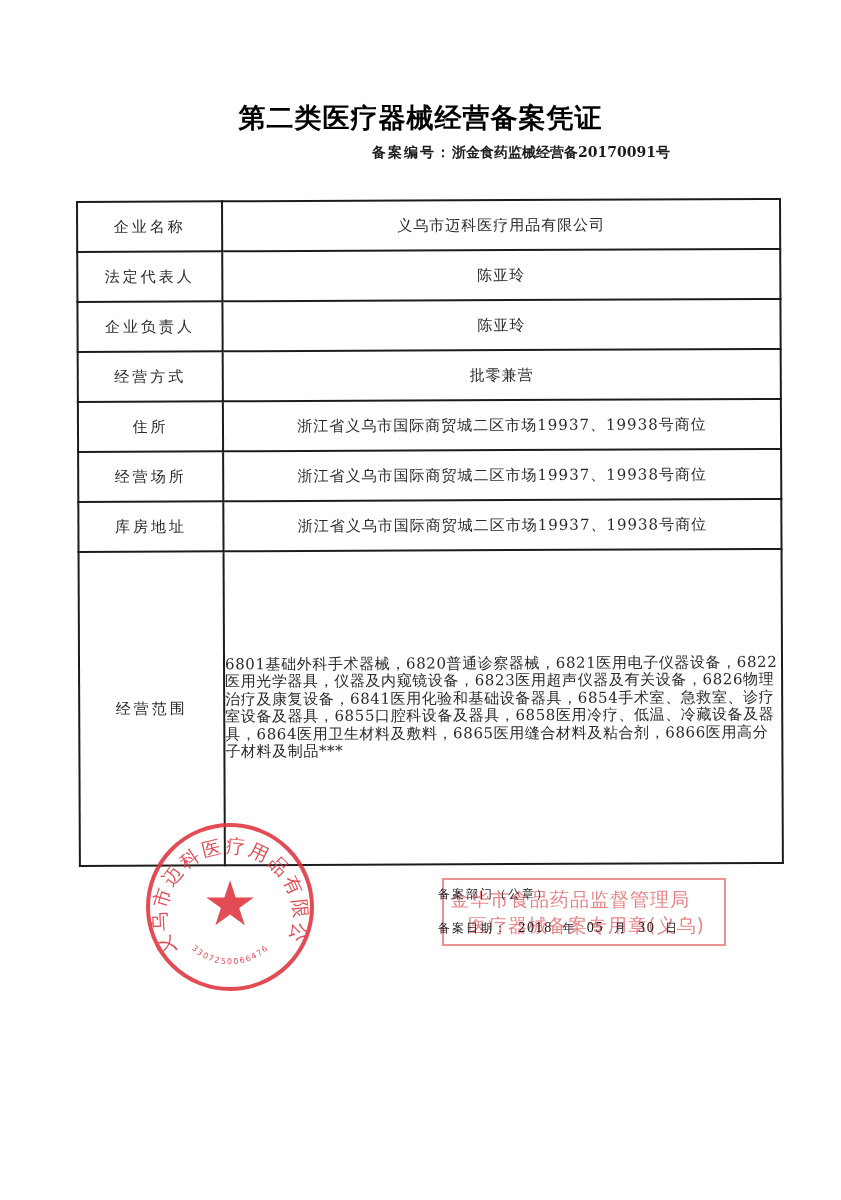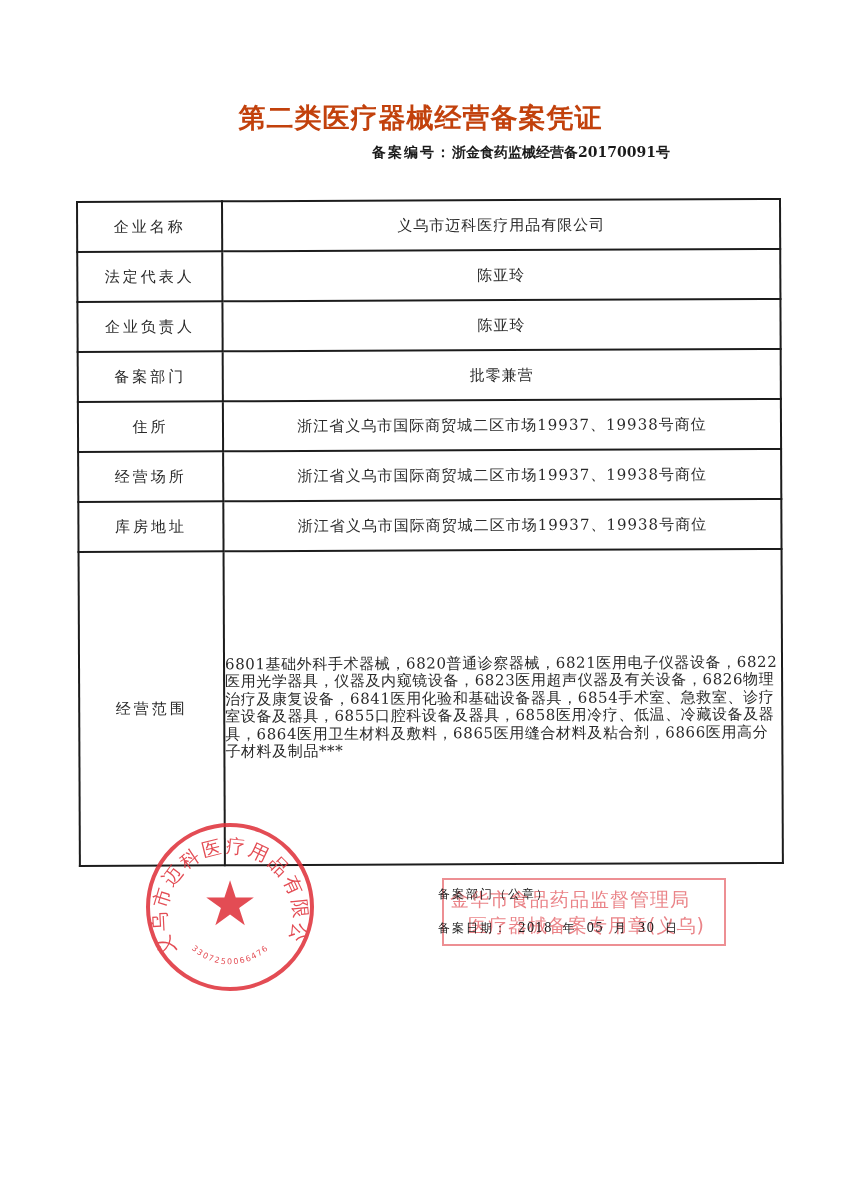--- a/index.html
+++ b/index.html
@@ -17,21 +17,21 @@
     }
     .title {
       position: absolute;
       top: 100px;
       left: 0;
       width: 841px;
       text-align: center;
       font-size: 27px;
       font-weight: bold;
       letter-spacing: 1px;
-      color: #c2410c;
+      color: #000000;
     }
     .record-no {
       position: absolute;
       top: 144px;
       left: 372px;
       width: 420px;
       font-size: 14px;
       font-weight: bold;
       color: #1a1a1a;
       white-space: nowrap;
@@ -153,21 +153,21 @@
   </tr>
   <tr class="rn">
     <td class="label">法定代表人</td>
     <td class="value">陈亚玲</td>
   </tr>
   <tr class="rn">
     <td class="label">企业负责人</td>
     <td class="value">陈亚玲</td>
   </tr>
   <tr class="rn">
-    <td class="label">备案部门</td>
+    <td class="label">经营方式</td>
     <td class="value">批零兼营</td>
   </tr>
   <tr class="rn">
     <td class="label spaced">住所</td>
     <td class="value">浙江省义乌市国际商贸城二区市场19937、19938号商位</td>
   </tr>
   <tr class="rn">
     <td class="label">经营场所</td>
     <td class="value">浙江省义乌市国际商贸城二区市场19937、19938号商位</td>
   </tr>

